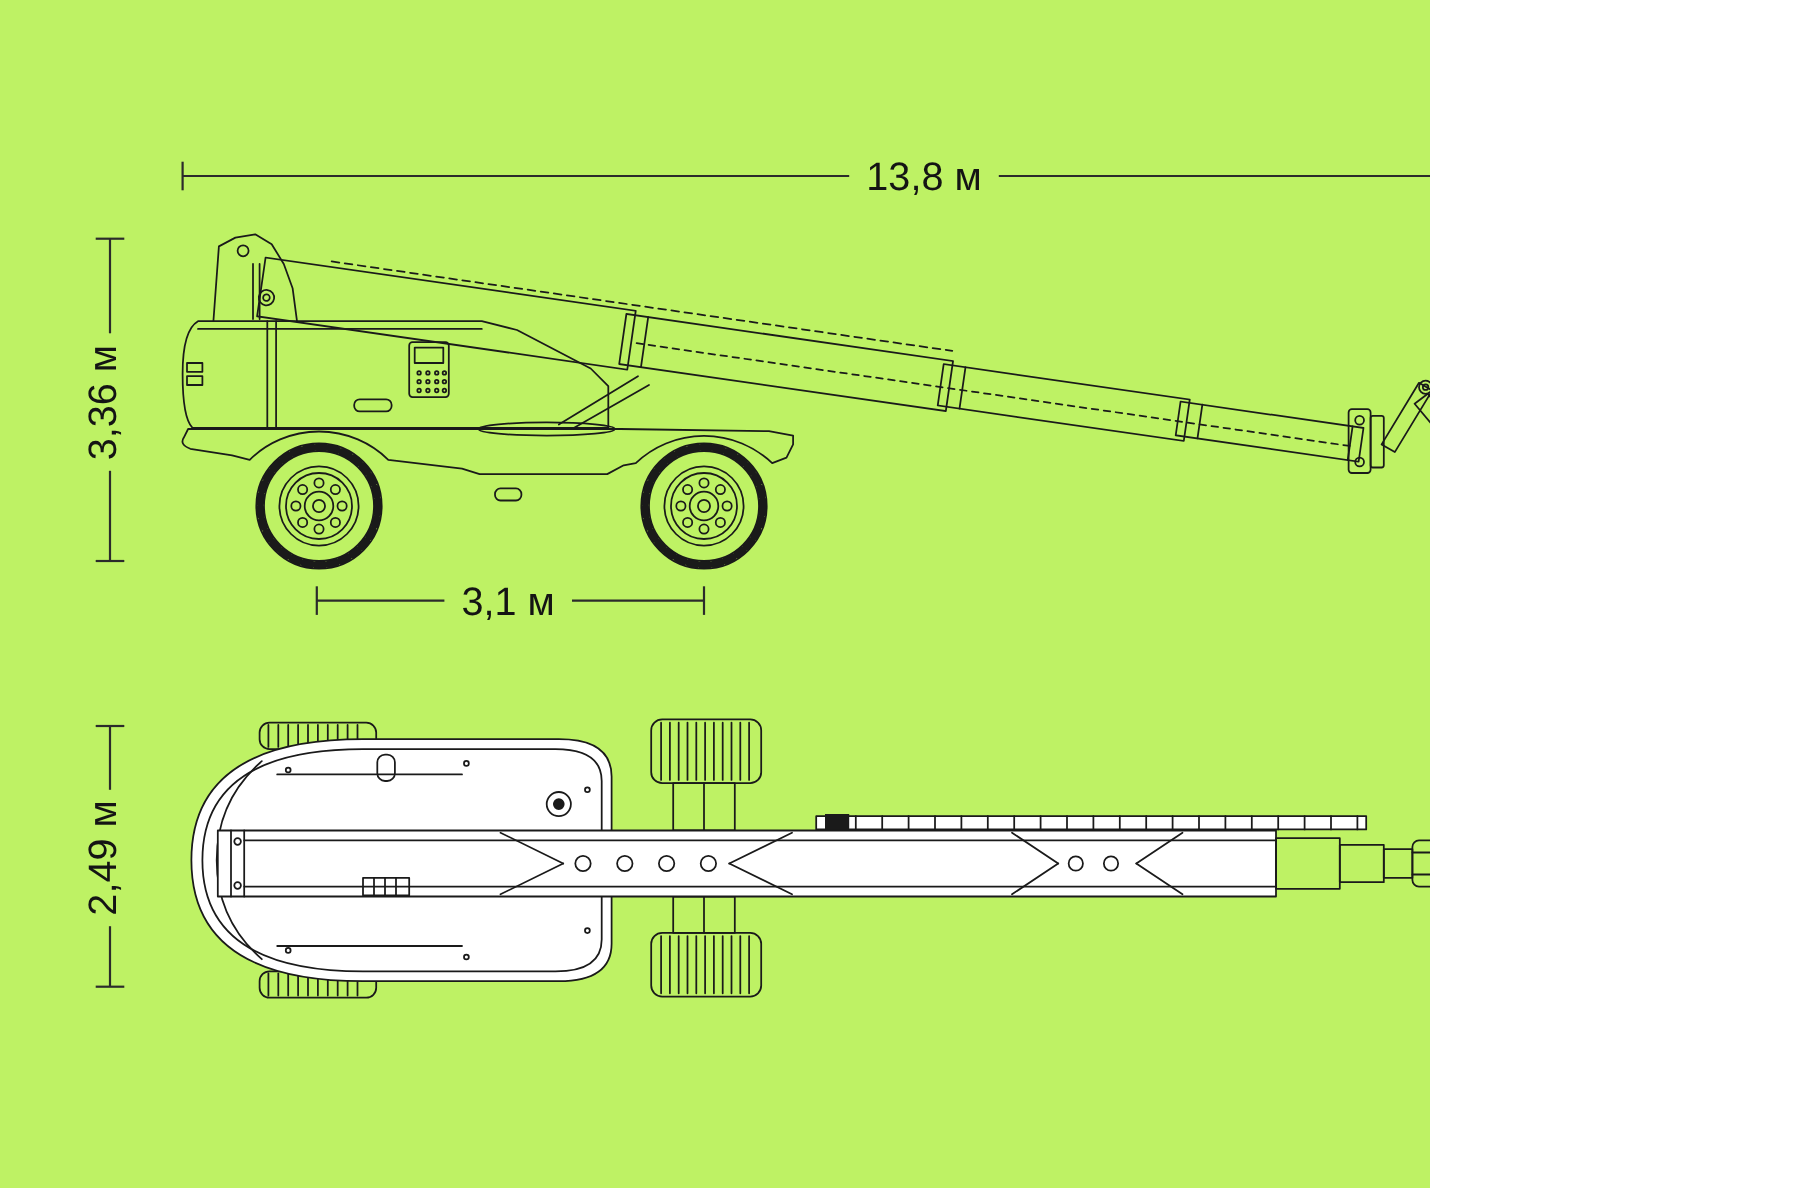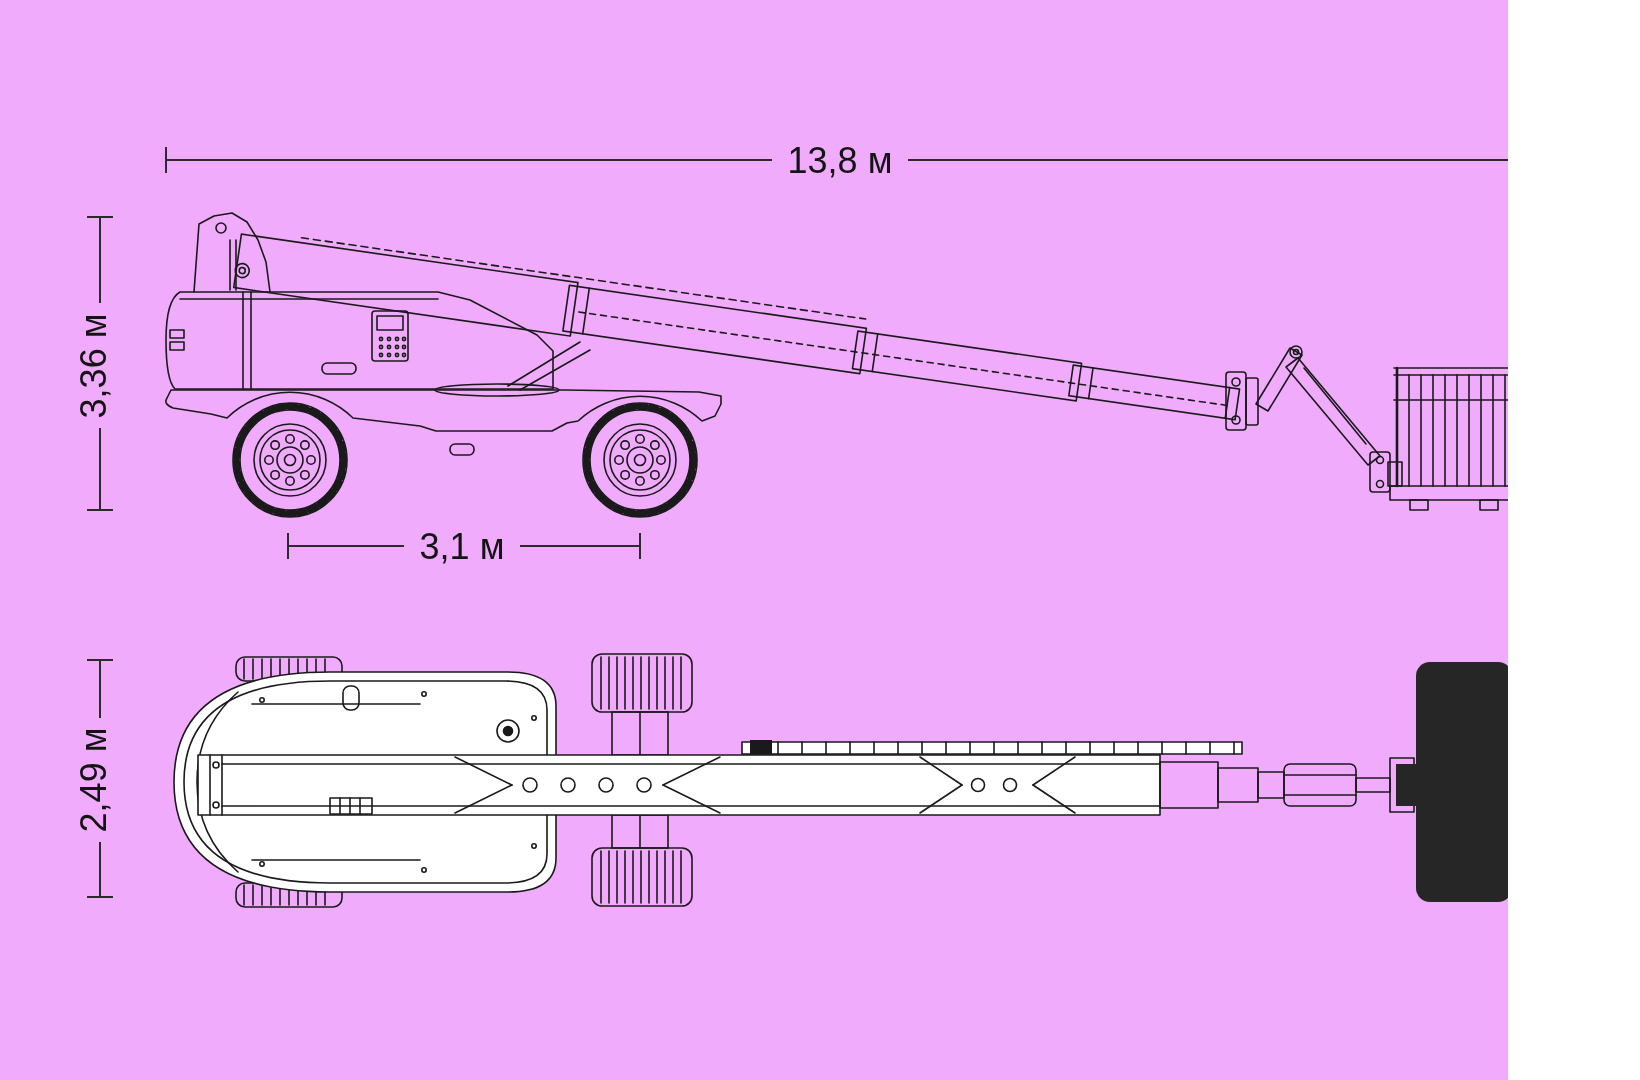--- a/index.html
+++ b/index.html
@@ -3,23 +3,23 @@
 <meta charset="utf-8">
 <style>
   html, body {
     margin: 0;
     padding: 0;
     background: #ffffff;
     font-family: "Liberation Sans", "DejaVu Sans", sans-serif;
   }
   .canvas {
     position: relative;
-    width: 1508px;
+    width: 1300px;
     height: 1080px;
-    background: #f0abfc;
+    background: #bef264;
     overflow: hidden;
   }
   svg { display: block; }
   text {
     font-family: "Liberation Sans", "DejaVu Sans", sans-serif;
     font-size: 36px;
     fill: #141414;
     stroke: none;
   }
 </style>

